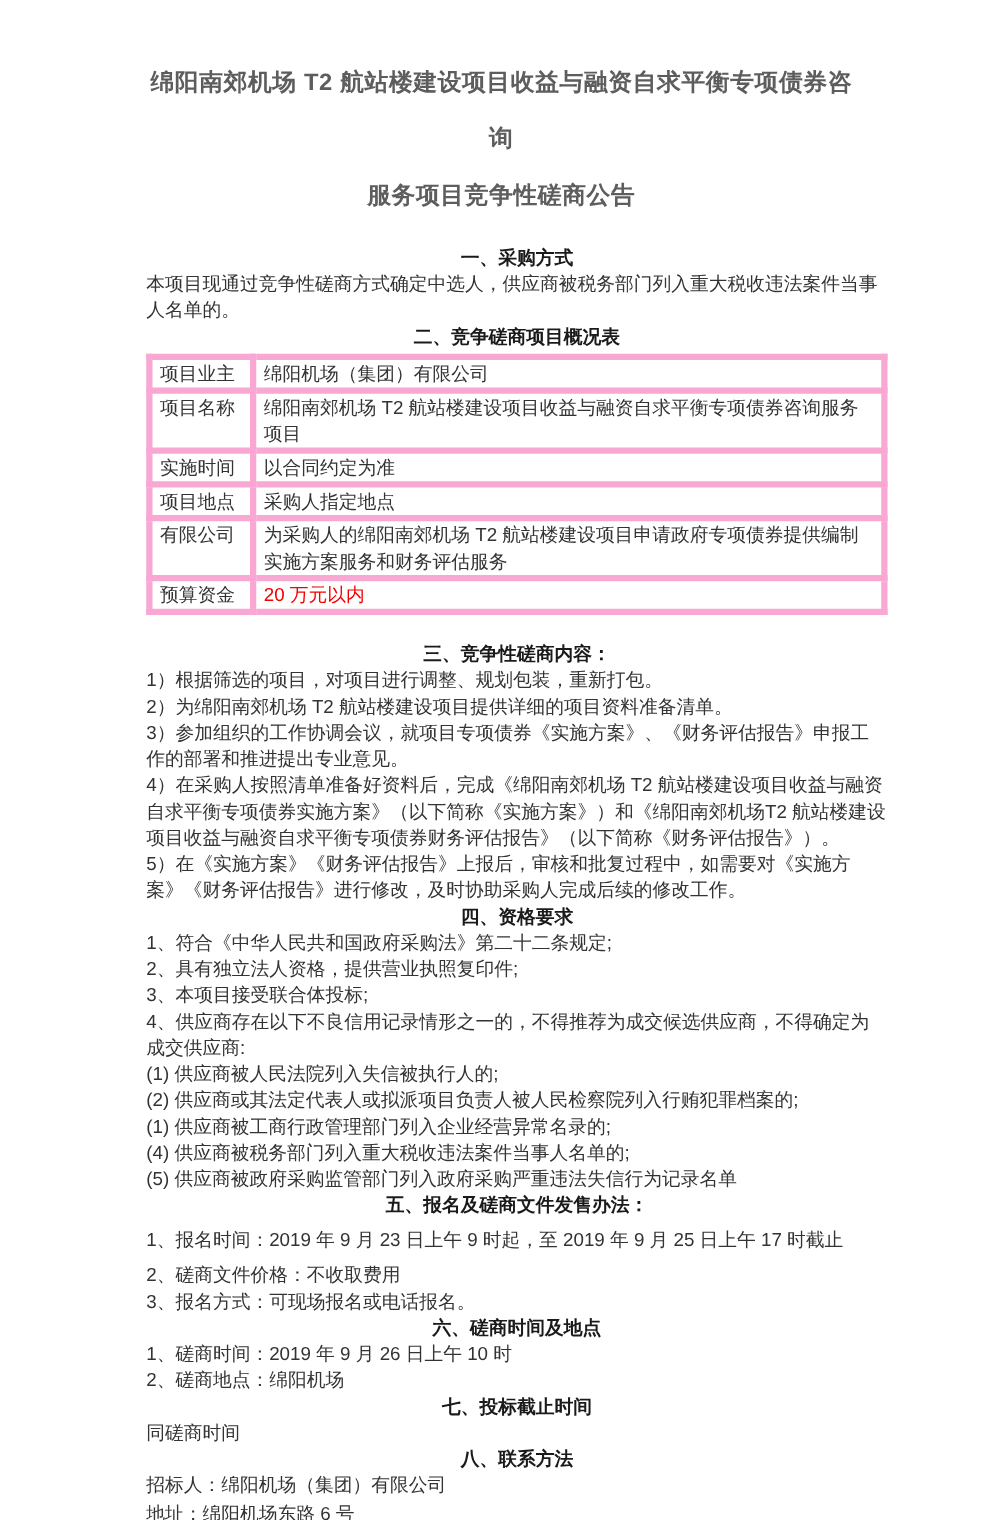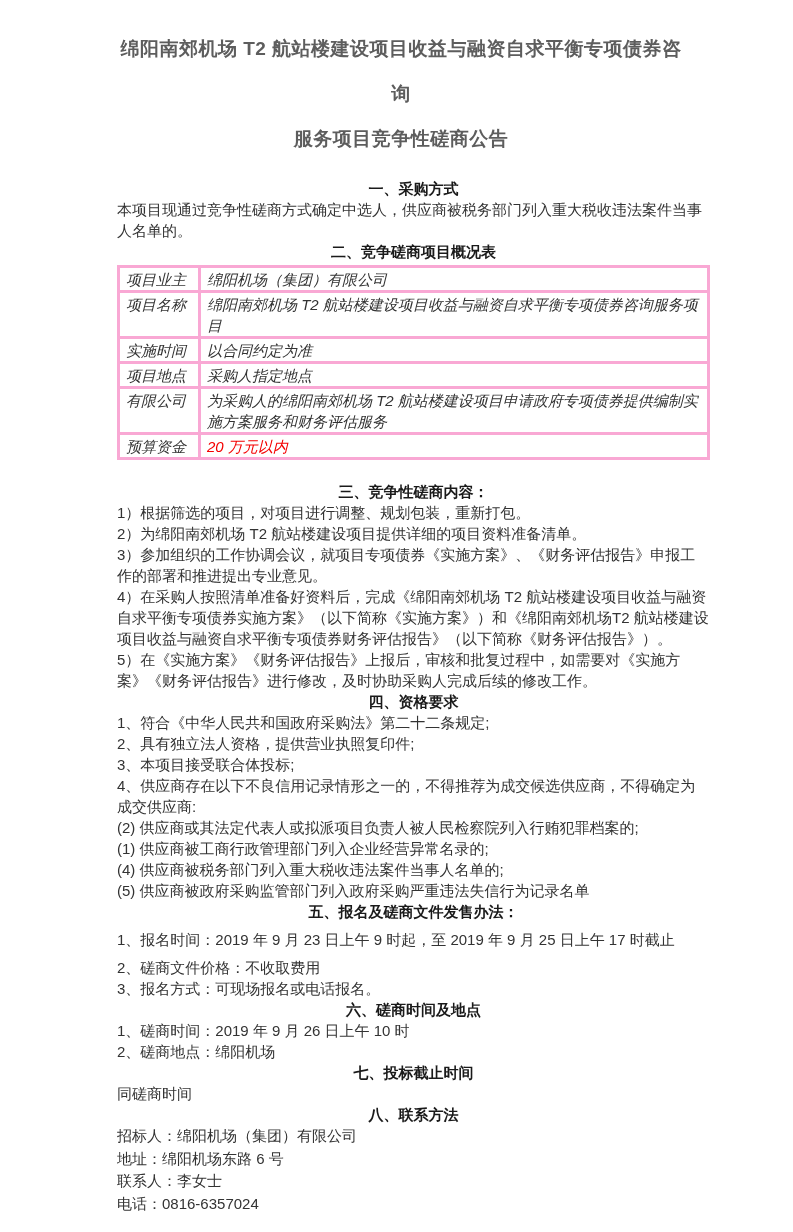--- a/index.html
+++ b/index.html
@@ -2,21 +2,21 @@
 <html><head>
 <meta charset="utf-8">
 <style>
   html, body { margin: 0; padding: 0; background: #ffffff; }
   .page {
     position: relative;
     width: 793px;
     height: 1216px;
     box-sizing: border-box;
     background: #ffffff;
-    padding: 26px 83px 0 117px;
+    padding: 44px 83px 0 117px;
     font-family: "Liberation Sans", "DejaVu Sans", sans-serif;
     color: #333333;
     font-size: 15px;
     line-height: 21px;
     overflow: hidden;
   }
   .doc-title {
     font-size: 19px;
     font-weight: bold;
     color: #5d5d5d;
@@ -32,25 +32,24 @@
   }
   p.body-line { margin: 0; }
   p.spaced { margin: 7px 0; }
   table.overview-table {
     border-collapse: collapse;
     table-layout: fixed;
     width: 100%;
     margin: 3px 0 21px 0;
   }
   table.overview-table td {
-    border: 3px solid #f9a8d4;
+    border: 5px solid #f9a8d4;
     vertical-align: top;
     line-height: 21px;
     padding: 0.5px 6px;
-    font-style: italic;
   }
   td.lbl { width: 66px; }
   .contact { line-height: 22.5px; }
 </style>
 </head>
 <body>
 
 <div class="page">
 
   <div class="doc-title">
@@ -97,20 +96,21 @@
   <p class="body-line">2）为绵阳南郊机场 T2 航站楼建设项目提供详细的项目资料准备清单。</p>
   <p class="body-line">3）参加组织的工作协调会议，就项目专项债券《实施方案》、《财务评估报告》申报工作的部署和推进提出专业意见。</p>
   <p class="body-line">4）在采购人按照清单准备好资料后，完成《绵阳南郊机场 T2 航站楼建设项目收益与融资自求平衡专项债券实施方案》（以下简称《实施方案》）和《绵阳南郊机场T2 航站楼建设项目收益与融资自求平衡专项债券财务评估报告》（以下简称《财务评估报告》）。</p>
   <p class="body-line">5）在《实施方案》《财务评估报告》上报后，审核和批复过程中，如需要对《实施方案》《财务评估报告》进行修改，及时协助采购人完成后续的修改工作。</p>
 
   <div class="sec-h">四、资格要求</div>
   <p class="body-line">1、符合《中华人民共和国政府采购法》第二十二条规定;</p>
   <p class="body-line">2、具有独立法人资格，提供营业执照复印件;</p>
   <p class="body-line">3、本项目接受联合体投标;</p>
   <p class="body-line">4、供应商存在以下不良信用记录情形之一的，不得推荐为成交候选供应商，不得确定为成交供应商:</p>
+  <p class="body-line">(1) 供应商被人民法院列入失信被执行人的;</p>
   <p class="body-line">(2) 供应商或其法定代表人或拟派项目负责人被人民检察院列入行贿犯罪档案的;</p>
   <p class="body-line">(1) 供应商被工商行政管理部门列入企业经营异常名录的;</p>
   <p class="body-line">(4) 供应商被税务部门列入重大税收违法案件当事人名单的;</p>
   <p class="body-line">(5) 供应商被政府采购监管部门列入政府采购严重违法失信行为记录名单</p>
 
   <div class="sec-h">五、报名及磋商文件发售办法：</div>
   <p class="body-line spaced">1、报名时间：2019 年 9 月 23 日上午 9 时起，至 2019 年 9 月 25 日上午 17 时截止</p>
   <p class="body-line">2、磋商文件价格：不收取费用</p>
   <p class="body-line">3、报名方式：可现场报名或电话报名。</p>
 

